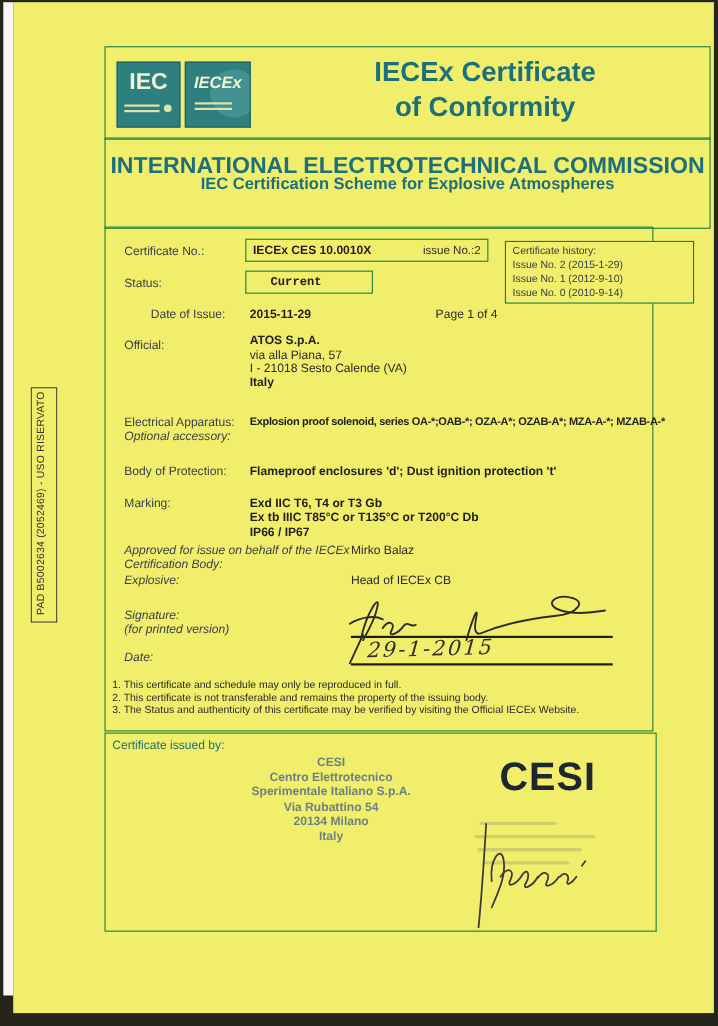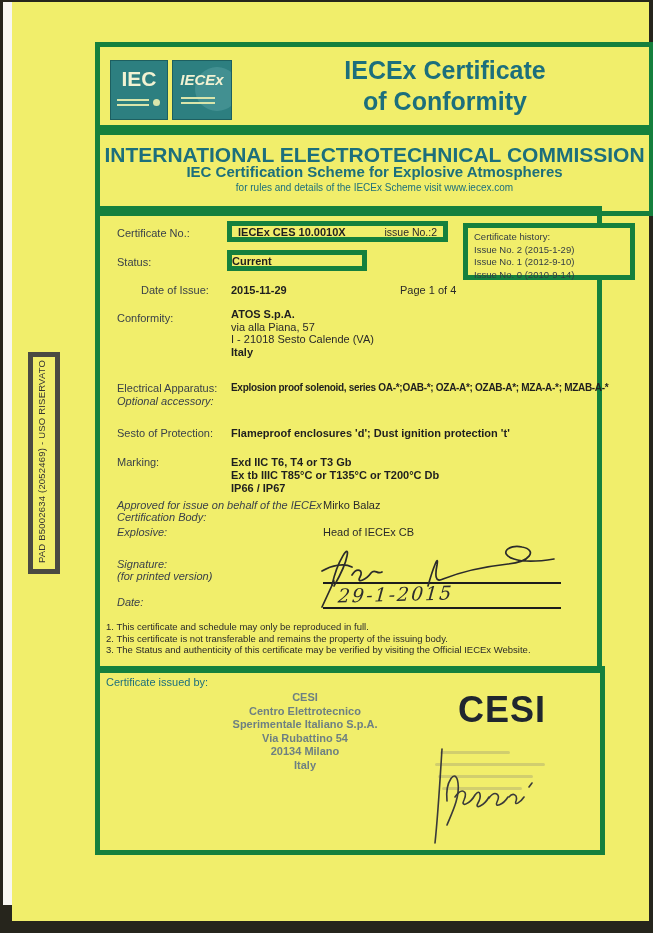--- a/index.html
+++ b/index.html
@@ -3,21 +3,21 @@
 <meta charset="utf-8">
 <style>
   html,body{margin:0;padding:0;background:#55544a;}
   #scan{
     position:relative;width:653px;height:933px;background:#26251c;
     font-family:"Liberation Sans", sans-serif;overflow:hidden;
   }
   #white-strip{position:absolute;left:3px;top:2px;width:9px;height:903px;background:#f8f7f2;}
   #paper{position:absolute;left:12px;top:2px;width:637px;height:919px;background:#f1ee6b;}
   .abs{position:absolute;}
-  .box{border:5px solid #15803d;background:transparent;}
+  .box{border:1px solid #15803d;background:transparent;}
   .teal{color:#1c6f7c;}
   .lbl{font-size:11px;color:#3a4149;}
   .ital{font-style:italic;}
   .val{font-size:11px;color:#1f1f1f;font-weight:bold;}
   .plain{font-size:11px;color:#2a2a2a;}
   .center{text-align:center;}
   .hand{font-family:"DejaVu Serif", serif;font-style:italic;color:#2e2e2e;}
   .stamp-line{position:absolute;background:rgba(125,125,118,0.28);border-radius:2px;filter:blur(0.4px);}
   svg{display:block;}
 </style>
@@ -51,60 +51,59 @@
 
     <div class="abs teal center" style="left:150px;top:8px;width:390px;font-size:25px;font-weight:bold;line-height:31px;">
       <div>IECEx Certificate</div>
       <div>of Conformity</div>
     </div>
   </div>
 
   <div class="abs box" style="left:95px;top:125px;width:549px;height:81px;">
     <div class="abs teal center" style="left:0;top:13px;width:100%;font-size:21px;font-weight:bold;">INTERNATIONAL ELECTROTECHNICAL COMMISSION</div>
     <div class="abs teal center" style="left:0;top:33px;width:100%;font-size:15px;font-weight:bold;">IEC Certification Scheme for Explosive Atmospheres</div>
-    <div class="abs teal center" style="left:0;top:52px;width:100%;font-size:10px;">for rules and details of the IECEx Scheme visit www.iecex.com</div>
   </div>
 
   <div class="abs box" style="left:95px;top:206px;width:497px;height:457px;">
 
     <div class="abs lbl" style="left:17px;top:16px;">Certificate No.:</div>
     <div class="abs box" style="left:127px;top:10px;width:221px;height:21px;display:flex;align-items:center;justify-content:space-between;padding:0 6px;box-sizing:border-box;">
       <span class="val">IECEx CES 10.0010X</span>
       <span class="plain" style="font-size:10.5px;">issue No.:2</span>
     </div>
 
     <div class="abs box" style="left:363px;top:12px;width:172px;height:57px;padding:3px 6px;box-sizing:border-box;background:#f1ee6b;">
       <div style="font-size:9.5px;color:#333c44;line-height:12.5px;">Certificate history:</div>
       <div style="font-size:9.5px;color:#333c44;line-height:12.5px;">Issue No. 2 (2015-1-29)</div>
       <div style="font-size:9.5px;color:#333c44;line-height:12.5px;">Issue No. 1 (2012-9-10)</div>
       <div style="font-size:9.5px;color:#333c44;line-height:12.5px;">Issue No. 0 (2010-9-14)</div>
     </div>
 
     <div class="abs lbl" style="left:17px;top:45px;">Status:</div>
-    <div class="abs box" style="left:127px;top:39px;width:140px;height:21px;display:flex;align-items:center;padding:0 0;box-sizing:border-box;">
+    <div class="abs box" style="left:127px;top:39px;width:116px;height:21px;display:flex;align-items:center;padding:0 22px;box-sizing:border-box;font-family:Liberation Mono, monospace;">
       <span class="val">Current</span>
     </div>
 
     <div class="abs lbl" style="left:17px;top:73px;margin-left:24px;">Date of Issue:</div>
     <div class="abs val" style="left:131px;top:73px;">2015-11-29</div>
     <div class="abs plain" style="left:300px;top:73px;">Page 1 of 4</div>
 
-    <div class="abs lbl" style="left:17px;top:101px;">Conformity:</div>
+    <div class="abs lbl" style="left:17px;top:101px;">Official:</div>
     <div class="abs" style="left:131px;top:97px;line-height:12.5px;">
       <div class="val">ATOS S.p.A.</div>
       <div class="plain">via alla Piana, 57</div>
       <div class="plain">I - 21018 Sesto Calende (VA)</div>
       <div class="val">Italy</div>
     </div>
 
     <div class="abs lbl" style="left:17px;top:171px;">Electrical Apparatus:</div>
     <div class="abs lbl ital" style="left:17px;top:184px;">Optional accessory:</div>
     <div class="abs val" style="left:131px;top:171px;font-size:10px;letter-spacing:-0.3px;white-space:nowrap;">Explosion proof solenoid, series OA-*;OAB-*; OZA-A*; OZAB-A*; MZA-A-*; MZAB-A-*</div>
 
-    <div class="abs lbl" style="left:17px;top:216px;">Sesto of Protection:</div>
+    <div class="abs lbl" style="left:17px;top:216px;">Body of Protection:</div>
     <div class="abs val" style="left:131px;top:216px;">Flameproof enclosures 'd'; Dust ignition protection 't'</div>
 
     <div class="abs lbl" style="left:17px;top:245px;">Marking:</div>
     <div class="abs" style="left:131px;top:245px;line-height:13px;">
       <div class="val">Exd IIC T6, T4 or T3 Gb</div>
       <div class="val">Ex tb IIIC T85°C or T135°C or T200°C Db</div>
       <div class="val">IP66 / IP67</div>
     </div>
 
     <div class="abs lbl ital" style="left:17px;top:288px;">Approved for issue on behalf of the IECEx</div>

